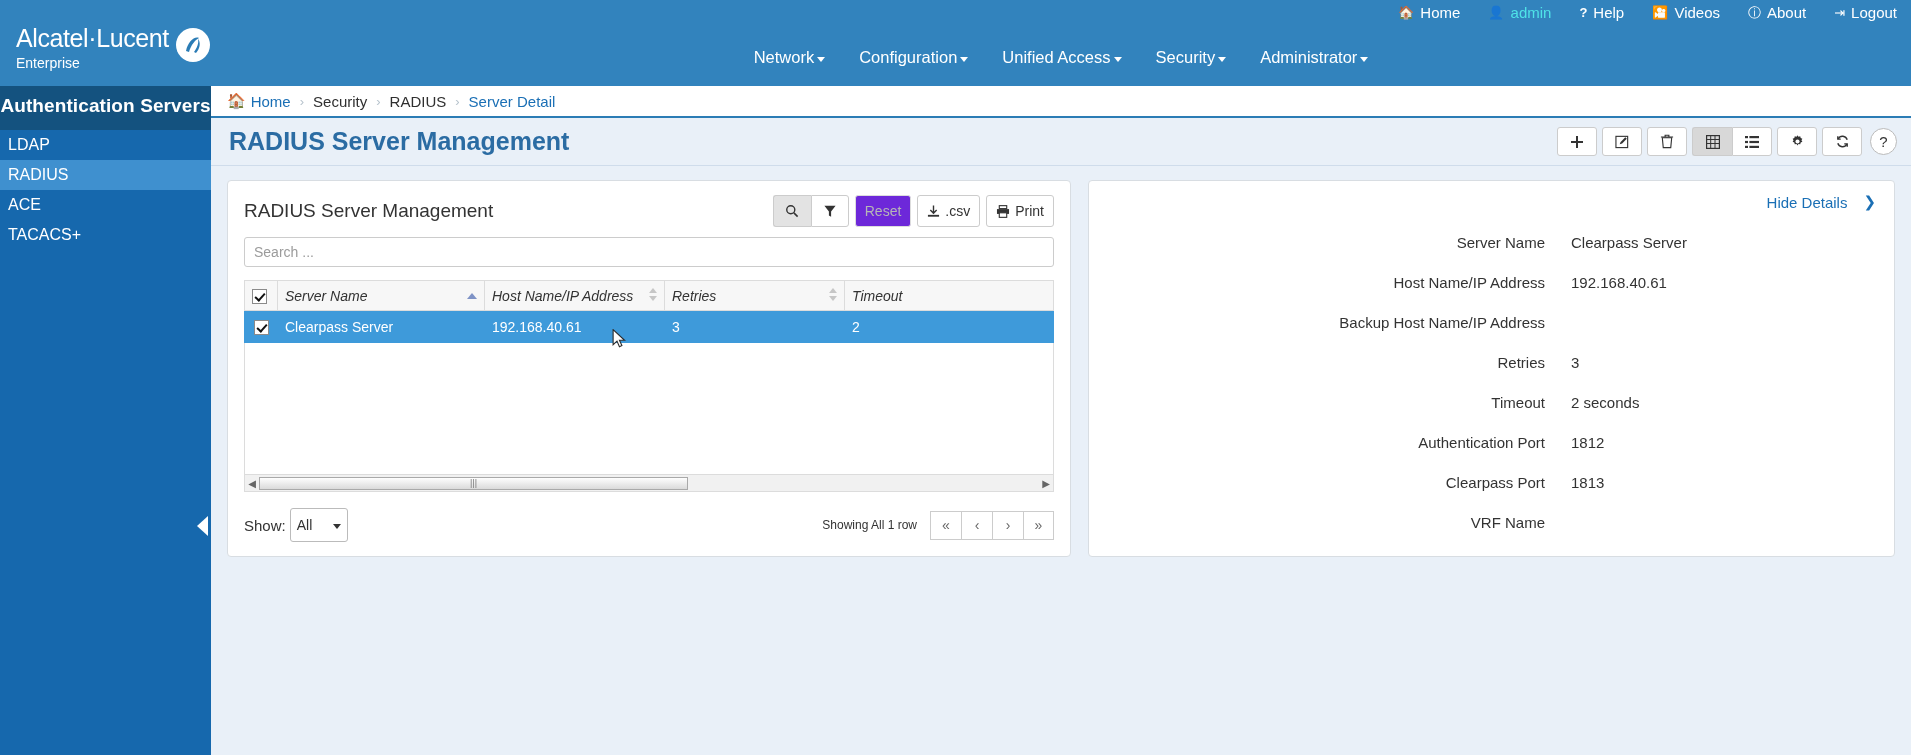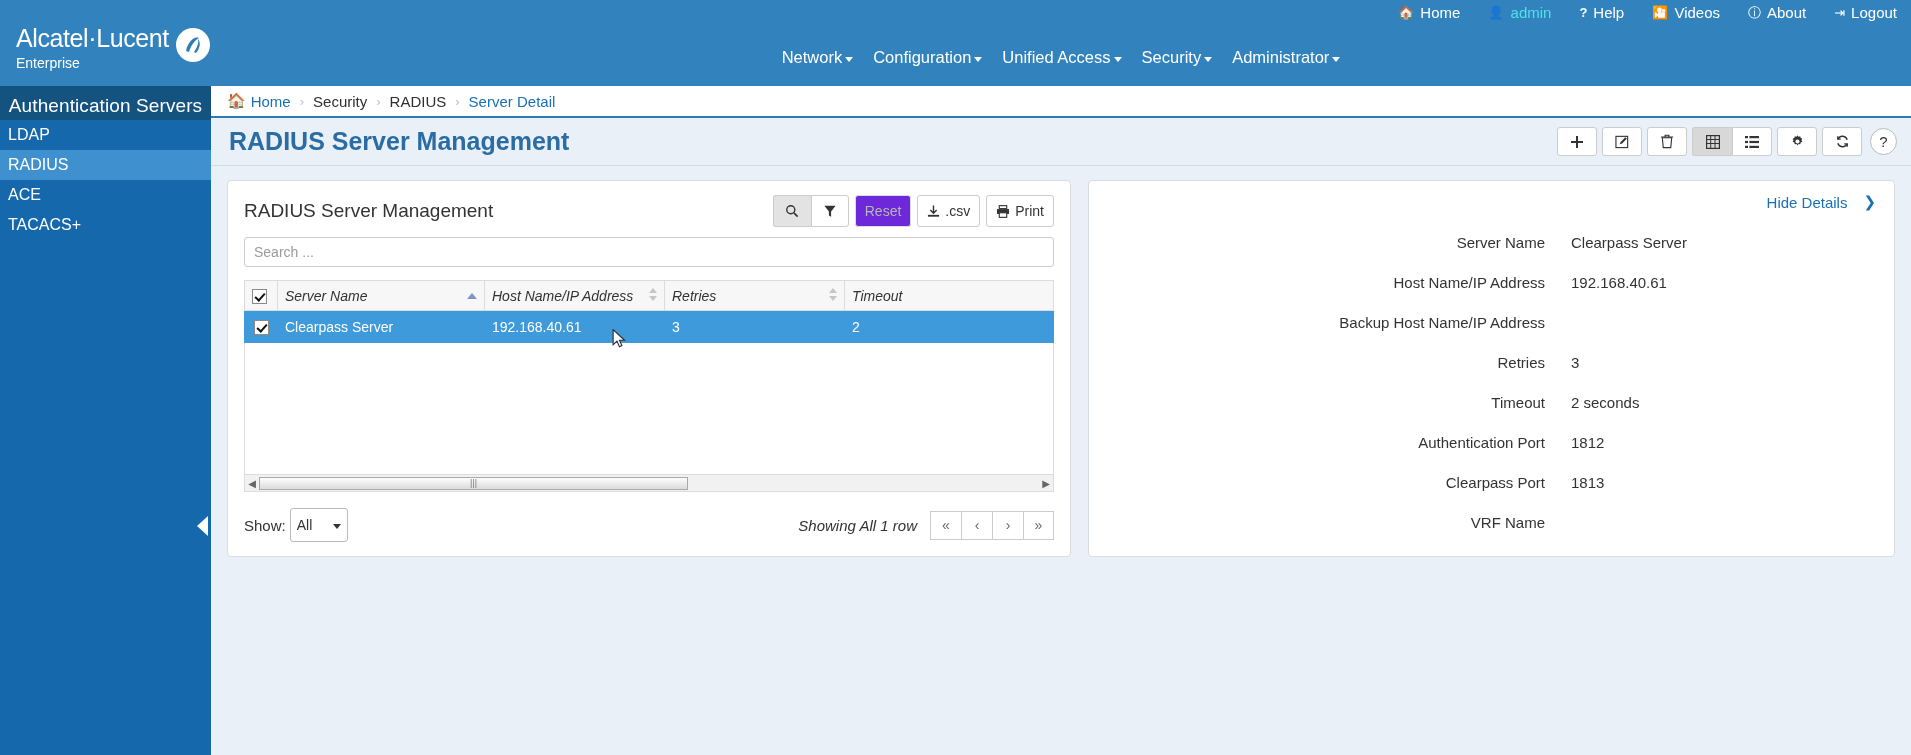--- a/index.html
+++ b/index.html
@@ -75,21 +75,21 @@
     align-items: center;
     justify-content: center;
     margin-top: 2px;
     font-family: "Liberation Serif", serif;
   }
   .mainmenu {
     flex: 1;
     display: flex;
     align-items: center;
     justify-content: center;
-    gap: 20px;
+    gap: 34px;
     height: 62px;
     padding-top: 24px;
     align-items: flex-start;
     text-align: center;
   }
   .menu-item {
     color: #ffffff;
     font-size: 16.5px;
     cursor: pointer;
     white-space: nowrap;
@@ -115,23 +115,23 @@
   .sidebar {
     width: 211px;
     background: #1668ad;
     position: relative;
     flex-shrink: 0;
   }
   .sidebar-title {
     background: #14527f;
     color: #ffffff;
     font-size: 19px;
-    padding: 9px 0 3px 0;
+    padding: 9px 0 13px 0;
     text-align: center;
-    font-weight: 400;
+    font-weight: 700;
     letter-spacing: 0.1px;
   }
   .sidebar-item {
     color: #ffffff;
     font-size: 16px;
     padding: 6px 0 6px 8px;
     cursor: pointer;
   }
   .sidebar-item.active { background: #3f90cf; }
   .sidebar-collapse {
@@ -355,21 +355,21 @@
     border: 1px solid #bbb;
     background: #fff;
     height: 34px;
     min-width: 58px;
     border-radius: 3px;
     display: flex; align-items: center; justify-content: space-between;
     padding: 16px 6px;
     font-size: 14px; color: #333; cursor: pointer; gap: 10px;
   }
   .pager-group { display: flex; align-items: center; gap: 13px; }
-  .pager-text { font-size: 15px; color: #333; font-style: italic; }
+  .pager-text { font-size: 12px; color: #333; }
   .pager { display: flex; }
   .pager button {
     width: 31px; height: 29px;
     border: 1px solid #ccc;
     background: #fff;
     color: #666;
     font-size: 14px;
     cursor: pointer;
     border-right: none;
     font-family: "Liberation Sans", sans-serif;

